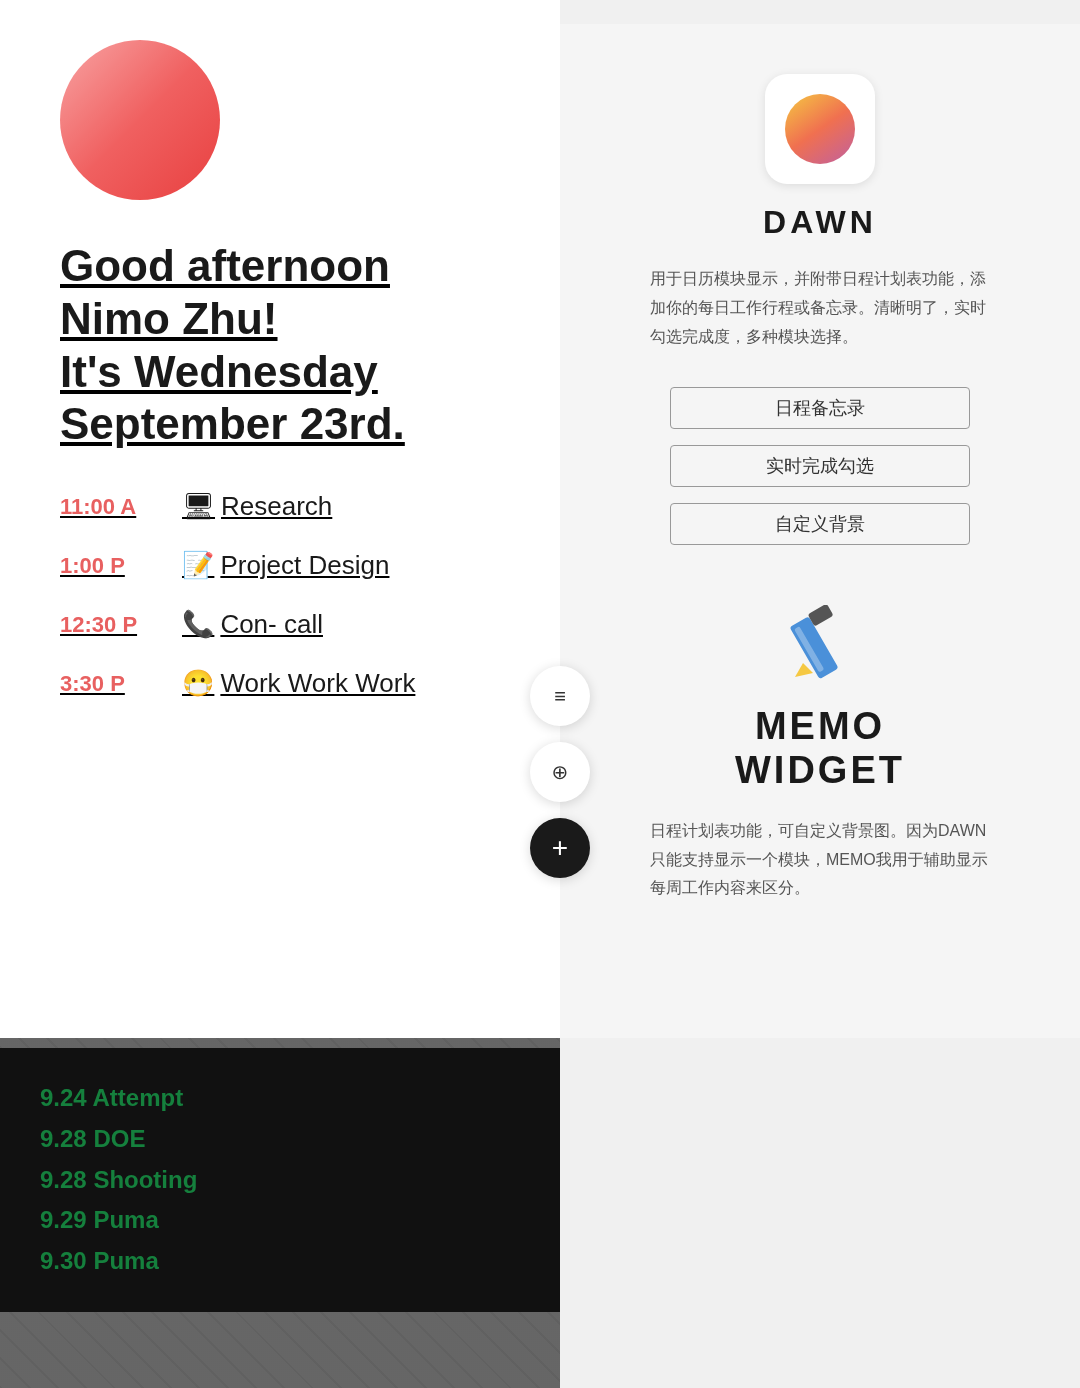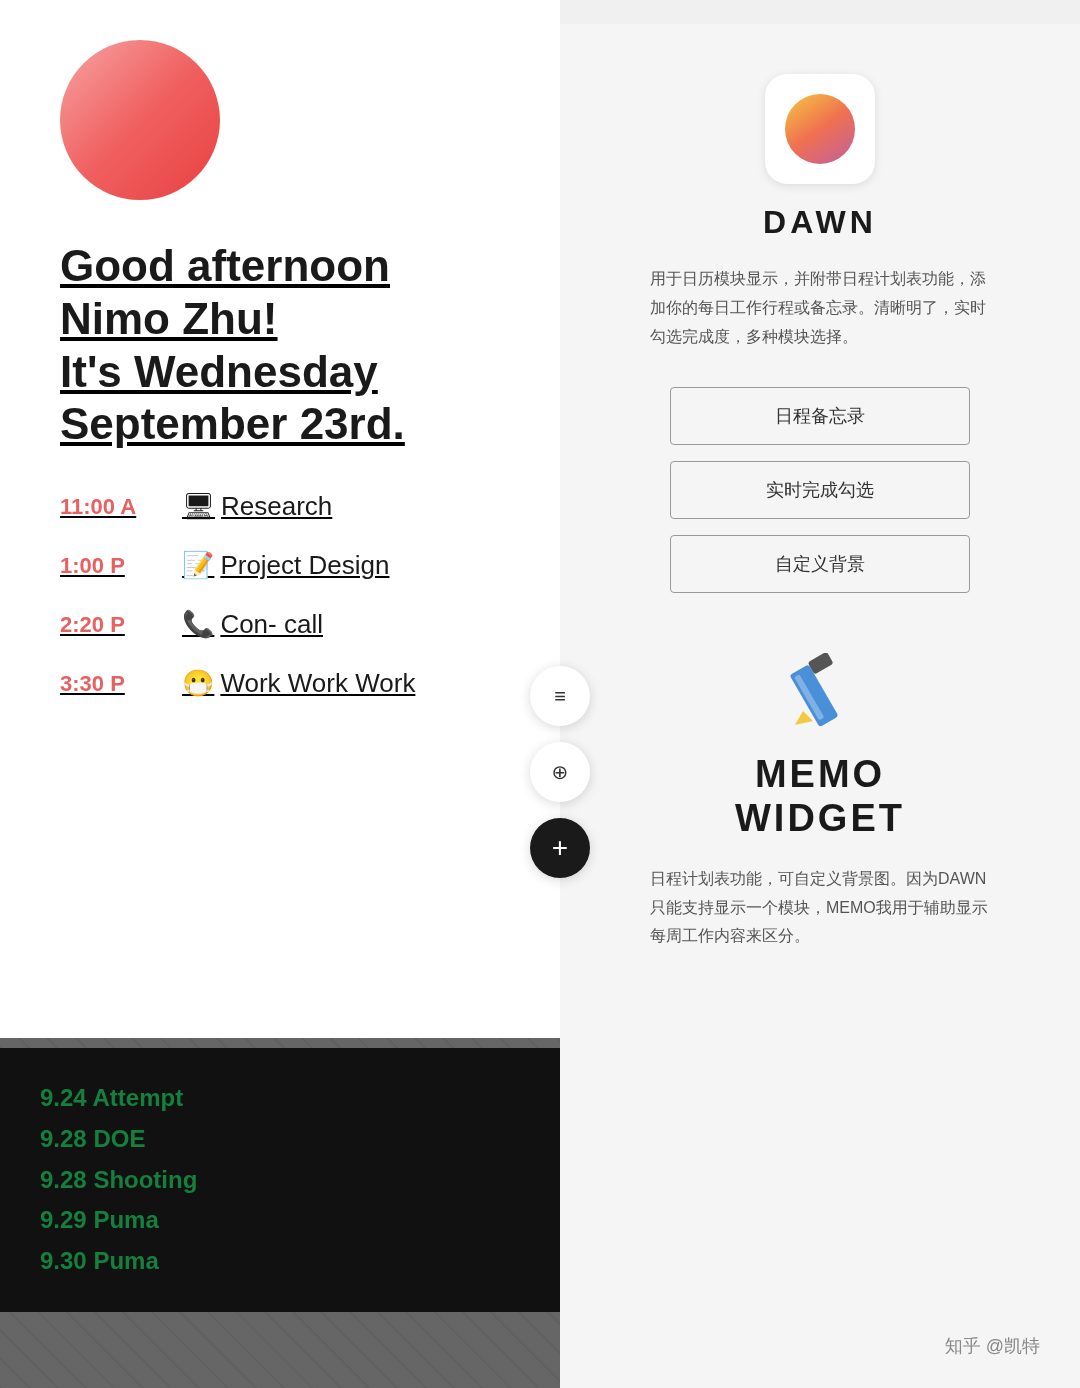--- a/index.html
+++ b/index.html
@@ -164,21 +164,21 @@
       gap: 16px;
       width: 100%;
       max-width: 300px;
       margin-bottom: 50px;
     }
 
     .feature-btn {
       border: 1.5px solid #999;
       background: transparent;
       border-radius: 4px;
-      padding: 16px 20px;
+      padding: 8px 20px;
       font-size: 18px;
       color: #333;
       text-align: center;
       cursor: pointer;
     }
 
     .memo-title {
       font-size: 38px;
       font-weight: 900;
       letter-spacing: 3px;
@@ -315,21 +315,21 @@
         <span class="schedule-time">11:00 A</span>
         <span class="schedule-event">🖥 <span>Research</span></span>
       </div>
 
       <div class="schedule-item">
         <span class="schedule-time">1:00 P</span>
         <span class="schedule-event">📝 <span>Project Design</span></span>
       </div>
 
       <div class="schedule-item">
-        <span class="schedule-time">2:20 P</span>
+        <span class="schedule-time">12:30 P</span>
         <span class="schedule-event">📞 <span>Con- call</span></span>
       </div>
 
       <div class="schedule-item">
         <span class="schedule-time">3:30 P</span>
         <span class="schedule-event">😷 <span>Work Work Work</span></span>
       </div>
 
     </div>
 
@@ -383,17 +383,14 @@
 
     <div class="planner-list-panel" style="position:relative; z-index:2; background:#111; margin-top:10px;">
       <div class="planner-list-item">9.24 Attempt</div>
       <div class="planner-list-item">9.28 DOE</div>
       <div class="planner-list-item">9.28 Shooting</div>
       <div class="planner-list-item">9.29 Puma</div>
       <div class="planner-list-item">9.30 Puma</div>
     </div>
   </div>
 
-  <div class="right-bottom">
-    <div class="zhihu-credit">知乎 @凯特</div>
-  </div>
 
 </div>
 
 </body></html>

